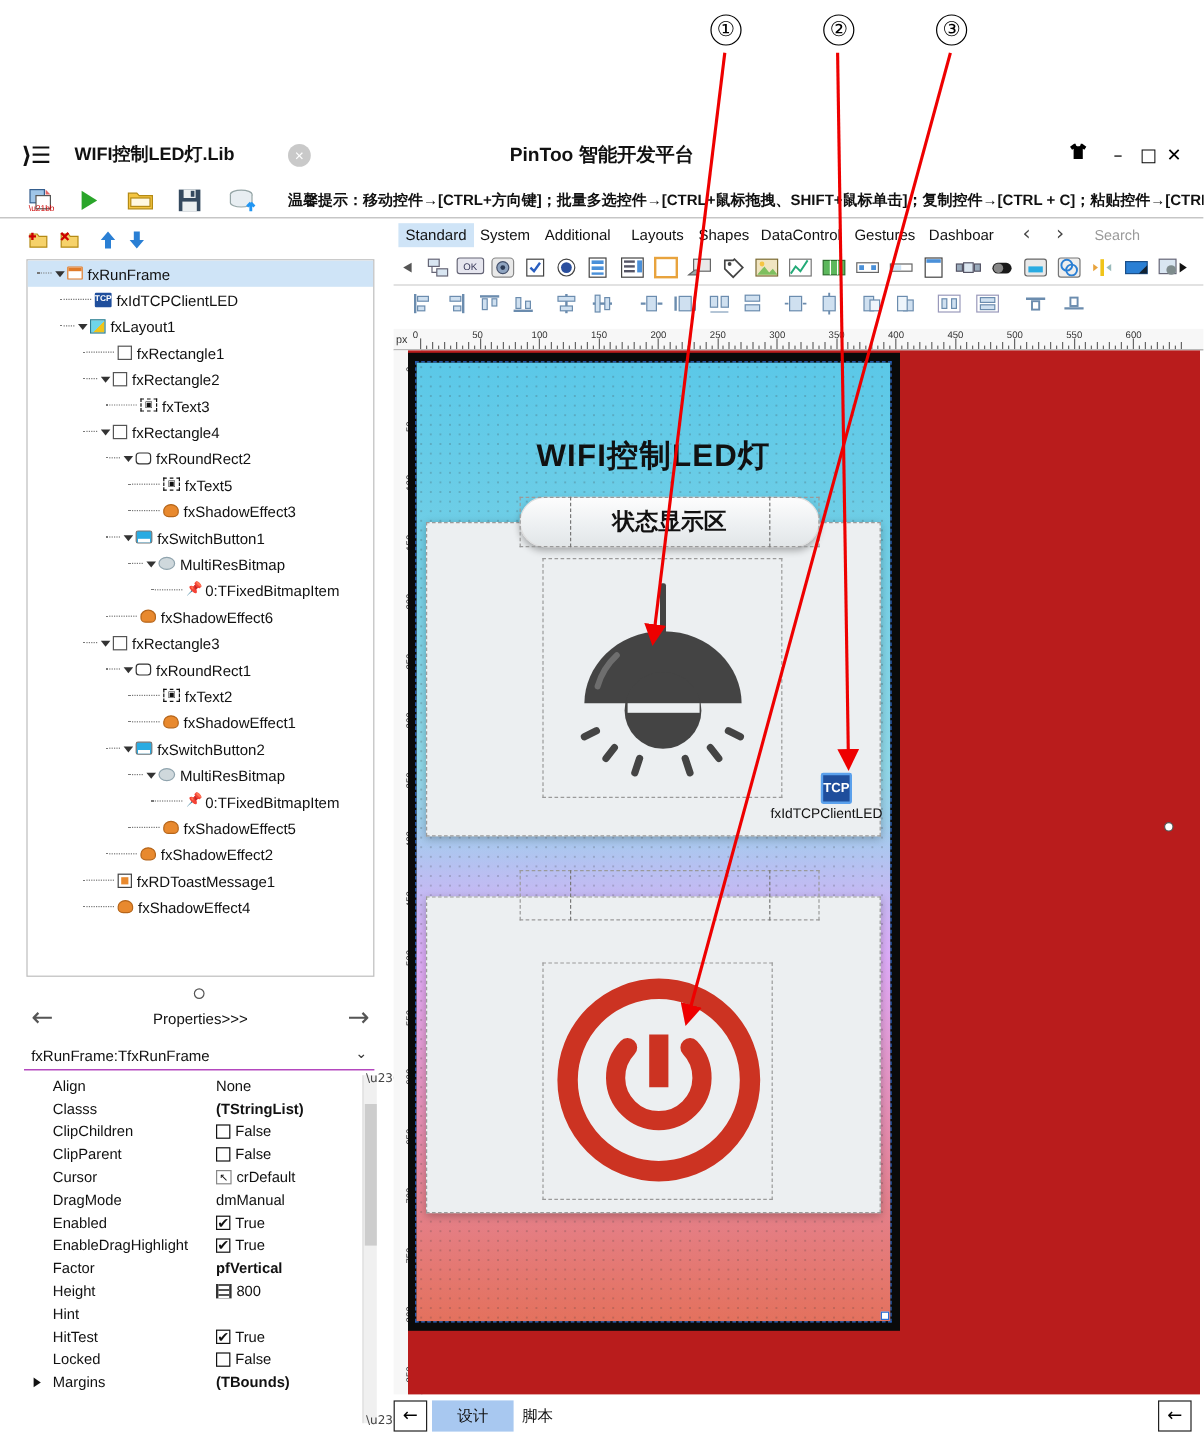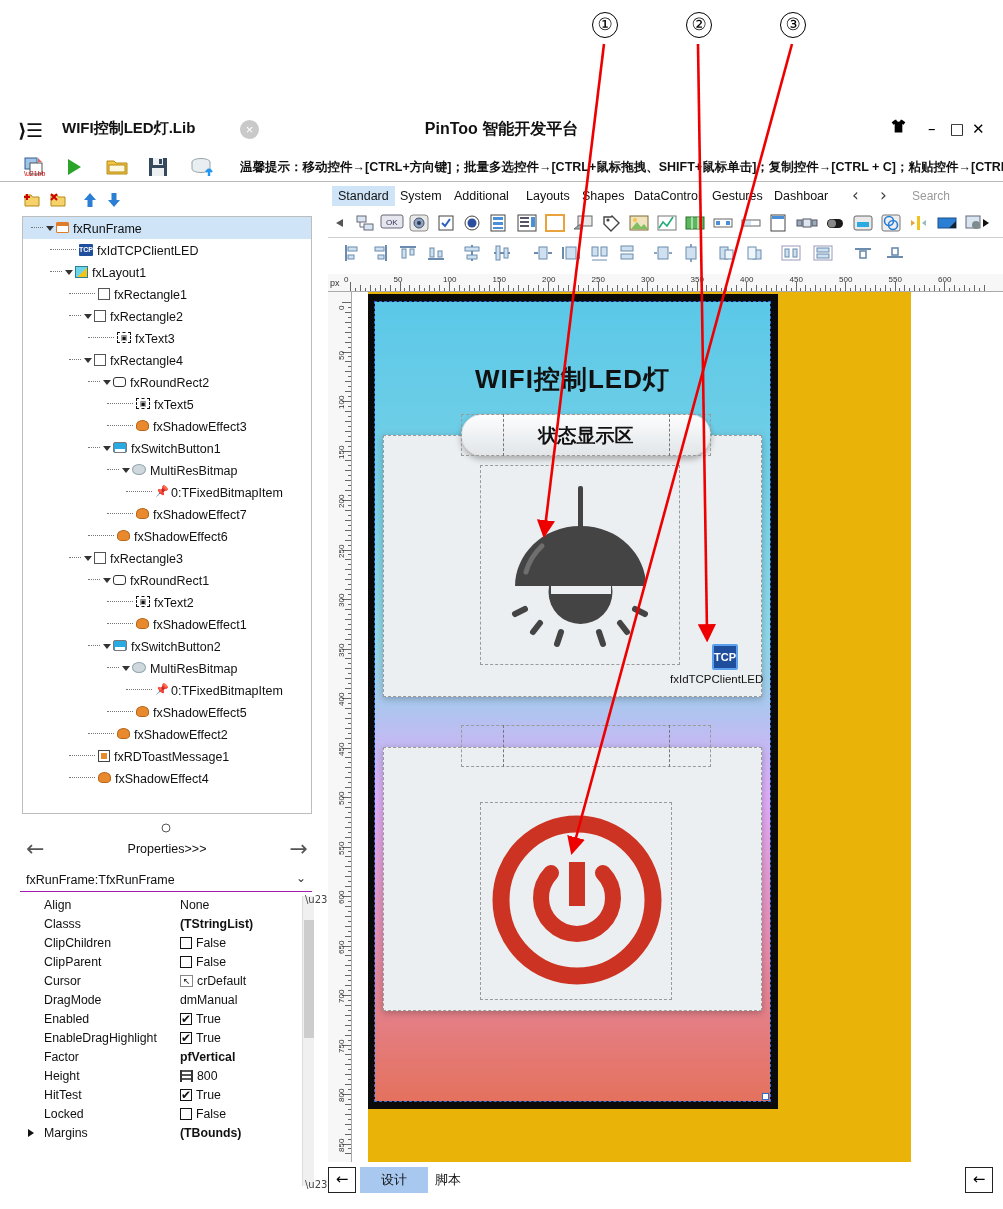--- a/index.html
+++ b/index.html
@@ -137,22 +137,22 @@
   .ruler-h { position:absolute; left:328px; top:274px; width:675px; height:18px;
       background:#f7f7f7; border-bottom:1px solid #aaa; overflow:hidden;}
   .ruler-v { position:absolute; left:328px; top:292px; width:24px; height:870px;
       background:#f7f7f7; border-right:1px solid #aaa; overflow:hidden;}
   .rl-lab { position:absolute; font-size:8px; color:#333; }
   .rv-lab { position:absolute; font-size:8px; color:#333;
       transform:rotate(-90deg); transform-origin:left top; }
   .tick { position:absolute; background:#666; }
   .px-lab { position:absolute; left:2px; top:4px; font-size:9px; color:#333;}
 
-  .canvas-area { position:absolute; left:368px; top:292px; width:543px; height:870px;
-      background:#eab308; overflow:hidden; }
+  .canvas-area { position:absolute; left:340px; top:292px; width:660px; height:870px;
+      background:#b91c1c; overflow:hidden; }
   .phone { position:absolute; left:-1px; top:2px; width:411px; height:815px;
       background:#0a0a0a; padding:8px; }
   .screen { position:relative; width:395px; height:799px; overflow:hidden;
       outline:1px dashed #2b6cd4; }
   .bg-grad { position:absolute; inset:0;
       background:
         linear-gradient(to bottom,
           rgba(0,0,0,0) 0%, rgba(0,0,0,0) 48%, rgba(233,160,255,0.55) 62%, rgba(226,105,85,0.75) 100%),
         linear-gradient(to bottom, #5bc8e8 0%, #72cfe6 20%, #8fd8e8 42%, #a9c9ee 52%, #d7b6ee 65%, #e6a0c8 80%, #e88a77 100%);
   }
@@ -282,21 +282,20 @@
       <div class="tree-row"><span style="display:inline-block;width:46px"></span><span class="dots" style="width:26px"></span><span class="tree-ico ic-rect"></span><span class="tree-label">fxRectangle1</span></div>
       <div class="tree-row"><span style="display:inline-block;width:46px"></span><span class="dots" style="width:12px"></span><span class="tri down"></span><span class="tree-ico ic-rect"></span><span class="tree-label">fxRectangle2</span></div>
       <div class="tree-row"><span style="display:inline-block;width:65px"></span><span class="dots" style="width:26px"></span><span class="tree-ico ic-text">▣</span><span class="tree-label">fxText3</span></div>
       <div class="tree-row"><span style="display:inline-block;width:46px"></span><span class="dots" style="width:12px"></span><span class="tri down"></span><span class="tree-ico ic-rect"></span><span class="tree-label">fxRectangle4</span></div>
       <div class="tree-row"><span style="display:inline-block;width:65px"></span><span class="dots" style="width:12px"></span><span class="tri down"></span><span class="tree-ico ic-round"></span><span class="tree-label">fxRoundRect2</span></div>
       <div class="tree-row"><span style="display:inline-block;width:84px"></span><span class="dots" style="width:26px"></span><span class="tree-ico ic-text">▣</span><span class="tree-label">fxText5</span></div>
       <div class="tree-row"><span style="display:inline-block;width:84px"></span><span class="dots" style="width:26px"></span><span class="tree-ico ic-shadow"></span><span class="tree-label">fxShadowEffect3</span></div>
       <div class="tree-row"><span style="display:inline-block;width:65px"></span><span class="dots" style="width:12px"></span><span class="tri down"></span><span class="tree-ico ic-switch"></span><span class="tree-label">fxSwitchButton1</span></div>
       <div class="tree-row"><span style="display:inline-block;width:84px"></span><span class="dots" style="width:12px"></span><span class="tri down"></span><span class="tree-ico ic-bitmap"></span><span class="tree-label">MultiResBitmap</span></div>
       <div class="tree-row"><span style="display:inline-block;width:103px"></span><span class="dots" style="width:26px"></span><span class="tree-ico ic-pin">📌</span><span class="tree-label">0:TFixedBitmapItem</span></div>
-      <div class="tree-row"><span style="display:inline-block;width:84px"></span><span class="dots" style="width:26px"></span><span class="tree-ico ic-shadow"></span><span class="tree-label">fxShadowEffect7</span></div>
       <div class="tree-row"><span style="display:inline-block;width:65px"></span><span class="dots" style="width:26px"></span><span class="tree-ico ic-shadow"></span><span class="tree-label">fxShadowEffect6</span></div>
       <div class="tree-row"><span style="display:inline-block;width:46px"></span><span class="dots" style="width:12px"></span><span class="tri down"></span><span class="tree-ico ic-rect"></span><span class="tree-label">fxRectangle3</span></div>
       <div class="tree-row"><span style="display:inline-block;width:65px"></span><span class="dots" style="width:12px"></span><span class="tri down"></span><span class="tree-ico ic-round"></span><span class="tree-label">fxRoundRect1</span></div>
       <div class="tree-row"><span style="display:inline-block;width:84px"></span><span class="dots" style="width:26px"></span><span class="tree-ico ic-text">▣</span><span class="tree-label">fxText2</span></div>
       <div class="tree-row"><span style="display:inline-block;width:84px"></span><span class="dots" style="width:26px"></span><span class="tree-ico ic-shadow"></span><span class="tree-label">fxShadowEffect1</span></div>
       <div class="tree-row"><span style="display:inline-block;width:65px"></span><span class="dots" style="width:12px"></span><span class="tri down"></span><span class="tree-ico ic-switch"></span><span class="tree-label">fxSwitchButton2</span></div>
       <div class="tree-row"><span style="display:inline-block;width:84px"></span><span class="dots" style="width:12px"></span><span class="tri down"></span><span class="tree-ico ic-bitmap"></span><span class="tree-label">MultiResBitmap</span></div>
       <div class="tree-row"><span style="display:inline-block;width:103px"></span><span class="dots" style="width:26px"></span><span class="tree-ico ic-pin">📌</span><span class="tree-label">0:TFixedBitmapItem</span></div>
       <div class="tree-row"><span style="display:inline-block;width:84px"></span><span class="dots" style="width:26px"></span><span class="tree-ico ic-shadow"></span><span class="tree-label">fxShadowEffect5</span></div>
       <div class="tree-row"><span style="display:inline-block;width:65px"></span><span class="dots" style="width:26px"></span><span class="tree-ico ic-shadow"></span><span class="tree-label">fxShadowEffect2</span></div>
@@ -353,20 +352,24 @@
         <span class="pn">EnableDragHighlight</span>
         <span class="pv"><span class="cb on"></span><span class="pvtxt">True</span></span>
       </div>
       <div class="prop-row">
         <span class="pn">Factor</span>
         <span class="pv b"><span class="pvtxt">pfVertical</span></span>
       </div>
       <div class="prop-row">
         <span class="pn">Height</span>
         <span class="pv"><span class="pv-ico ic-height"></span><span class="pvtxt">800</span></span>
+      </div>
+      <div class="prop-row">
+        <span class="pn">Hint</span>
+        <span class="pv"><span class="pvtxt"></span></span>
       </div>
       <div class="prop-row">
         <span class="pn">HitTest</span>
         <span class="pv"><span class="cb on"></span><span class="pvtxt">True</span></span>
       </div>
       <div class="prop-row">
         <span class="pn">Locked</span>
         <span class="pv"><span class="cb"></span><span class="pvtxt">False</span></span>
       </div>
       <div class="prop-row">

